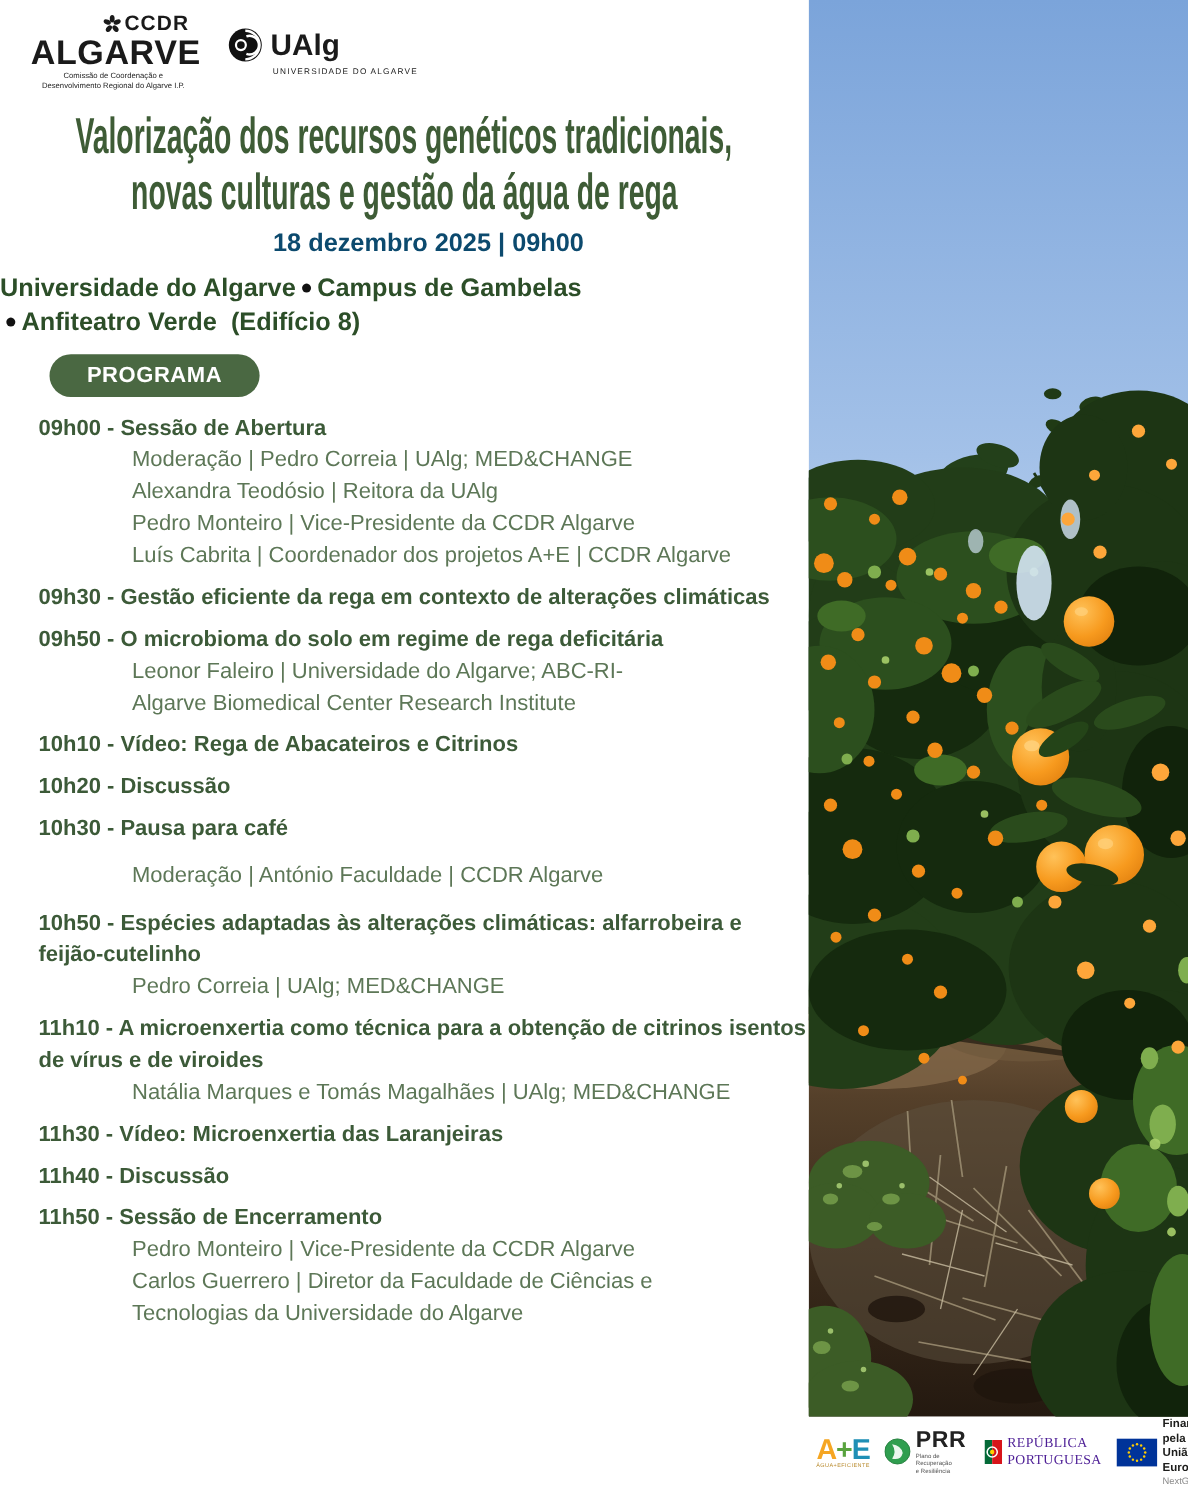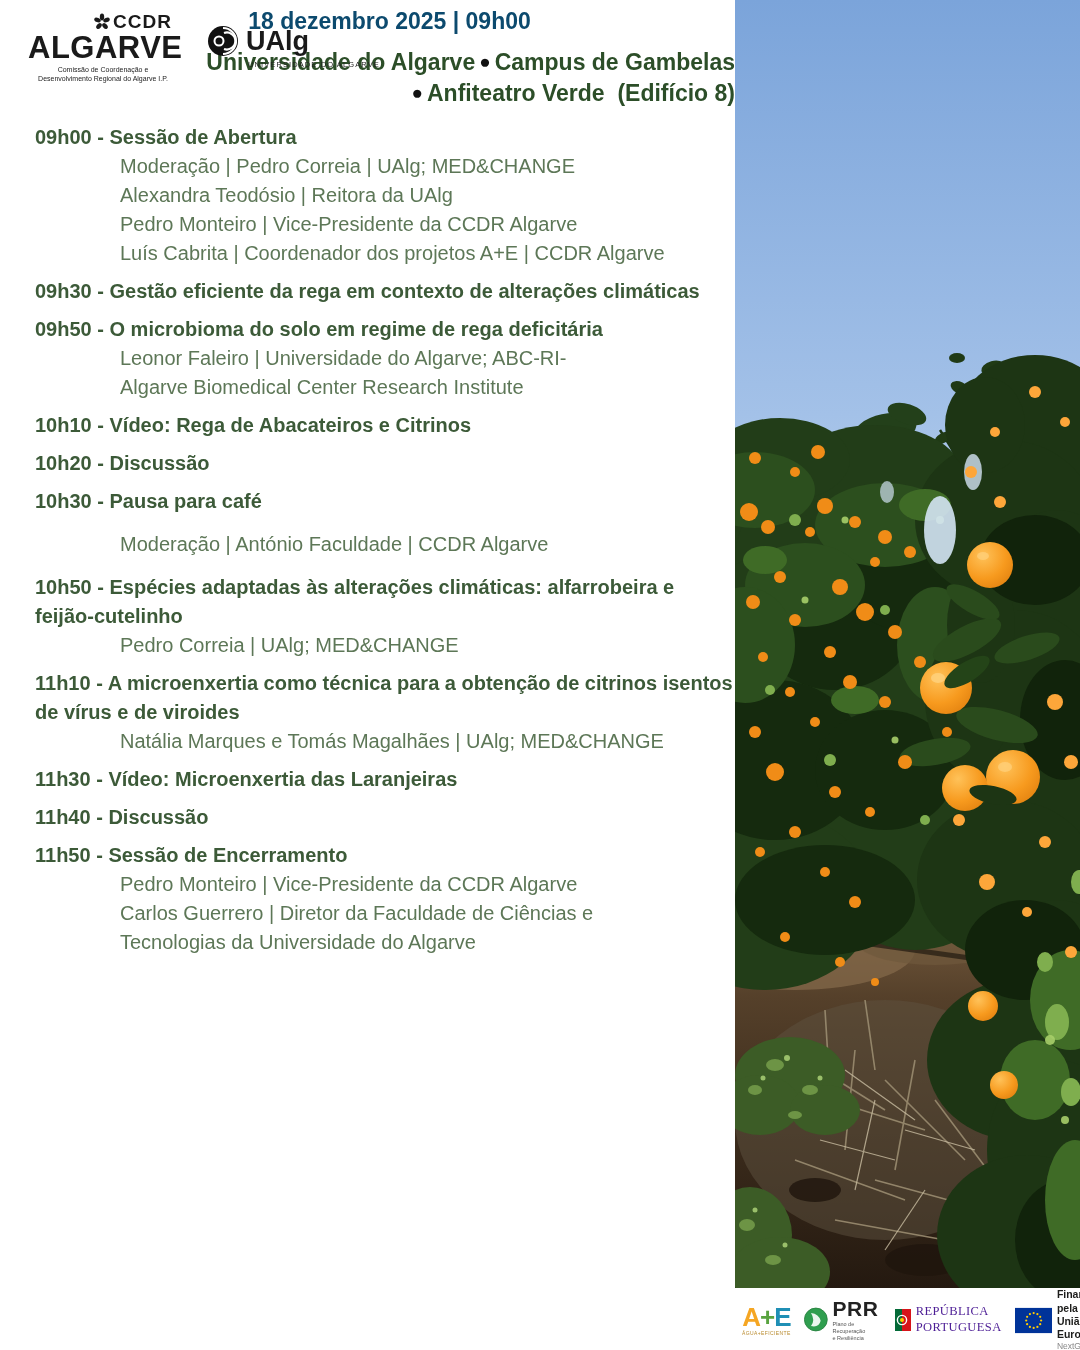--- a/index.html
+++ b/index.html
@@ -19,21 +19,21 @@
   .ualg-row{display:flex;align-items:center;gap:6px;}
   .ualg-name{font-weight:bold;font-size:27px;letter-spacing:0;}
   .ualg-sub{font-size:7.5px;letter-spacing:1.1px;margin-top:2px;margin-left:42px;color:#222;}
 
   .title{margin-top:98px;width:735px;display:flex;flex-direction:column;align-items:center;color:#3e5c36;}
   .title-line{display:flex;justify-content:center;width:735px;}
   .title-line span{white-space:nowrap;font-weight:bold;font-size:46px;line-height:1.1;transform:scaleX(.56);transform-origin:center center;}
 
   .datetime{margin-top:8px;text-align:center;font-weight:bold;font-size:23px;color:#0c4a6e;padding-left:44px;}
 
-  .location{margin-top:12px;text-align:right;font-weight:bold;font-size:23px;line-height:1.35;color:#2c4e28;}
+  .location{margin-top:12px;text-align:left;font-weight:bold;font-size:23px;line-height:1.35;color:#2c4e28;}
   .location .bullet{color:#111;font-size:19px;vertical-align:2px;padding:0 4px;}
   .location .pre-wrap{white-space:pre-wrap;}
 
   .pill{display:inline-block;margin:14px 0 0 45px;background:#4a6842;color:#fff;font-weight:bold;font-size:20px;letter-spacing:.5px;padding:8px 34px;border-radius:24px;}
 
   .program{margin:14px 0 0 35px;width:700px;}
   .prog-entry{margin-bottom:9px;}
   .prog-entry.standalone{margin-top:14px;margin-bottom:14px;}
   .prog-heading{font-weight:bold;font-size:20px;line-height:29px;color:#3c5a38;}
   .prog-detail{font-size:20px;line-height:29px;color:#5d7757;padding-left:85px;}
@@ -92,32 +92,41 @@
             <circle cx="13" cy="17" r="4.5" fill="#111" stroke="#fff" stroke-width="2"></circle>
             <path d="M17 4 A13 13 0 1 1 17 30" fill="none" stroke="#fff" stroke-width="2.2"></path>
             <path d="M18 9 A8.5 8.5 0 1 1 18 25" fill="none" stroke="#fff" stroke-width="2.2"></path>
           </svg>
           <span class="ualg-name">UAlg</span>
         </div>
         <div class="ualg-sub">UNIVERSIDADE DO ALGARVE</div>
       </div>
     </div>
 
+    <div class="title">
+      <div class="title-line">
+          <span>Valorização dos recursos genéticos tradicionais,</span>
+        </div>
+      <div class="title-line">
+          <span>novas culturas e gestão da água de rega</span>
+        </div>
+    </div>
 
     <div class="datetime">18 dezembro 2025 | 09h00</div>
 
     <div class="location">
       <div>
         <span>Universidade do Algarve</span><span class="bullet">●</span><span>Campus de Gambelas</span>
       </div>
       <div>
         <span class="bullet">●</span><span class="pre-wrap">Anfiteatro Verde  (Edifício 8)</span>
       </div>
     </div>
 
+    <div class="pill">PROGRAMA</div>
 
     <div class="program">
         <div class="prog-entry">
           <div class="prog-heading">09h00 - Sessão de Abertura</div>
           <div class="prog-detail">Moderação | Pedro Correia | UAlg; MED&amp;CHANGE</div>
           <div class="prog-detail">Alexandra Teodósio | Reitora da UAlg</div>
           <div class="prog-detail">Pedro Monteiro | Vice-Presidente da CCDR Algarve</div>
           <div class="prog-detail">Luís Cabrita | Coordenador dos projetos A+E | CCDR Algarve</div>
         </div>
         <div class="prog-entry">

